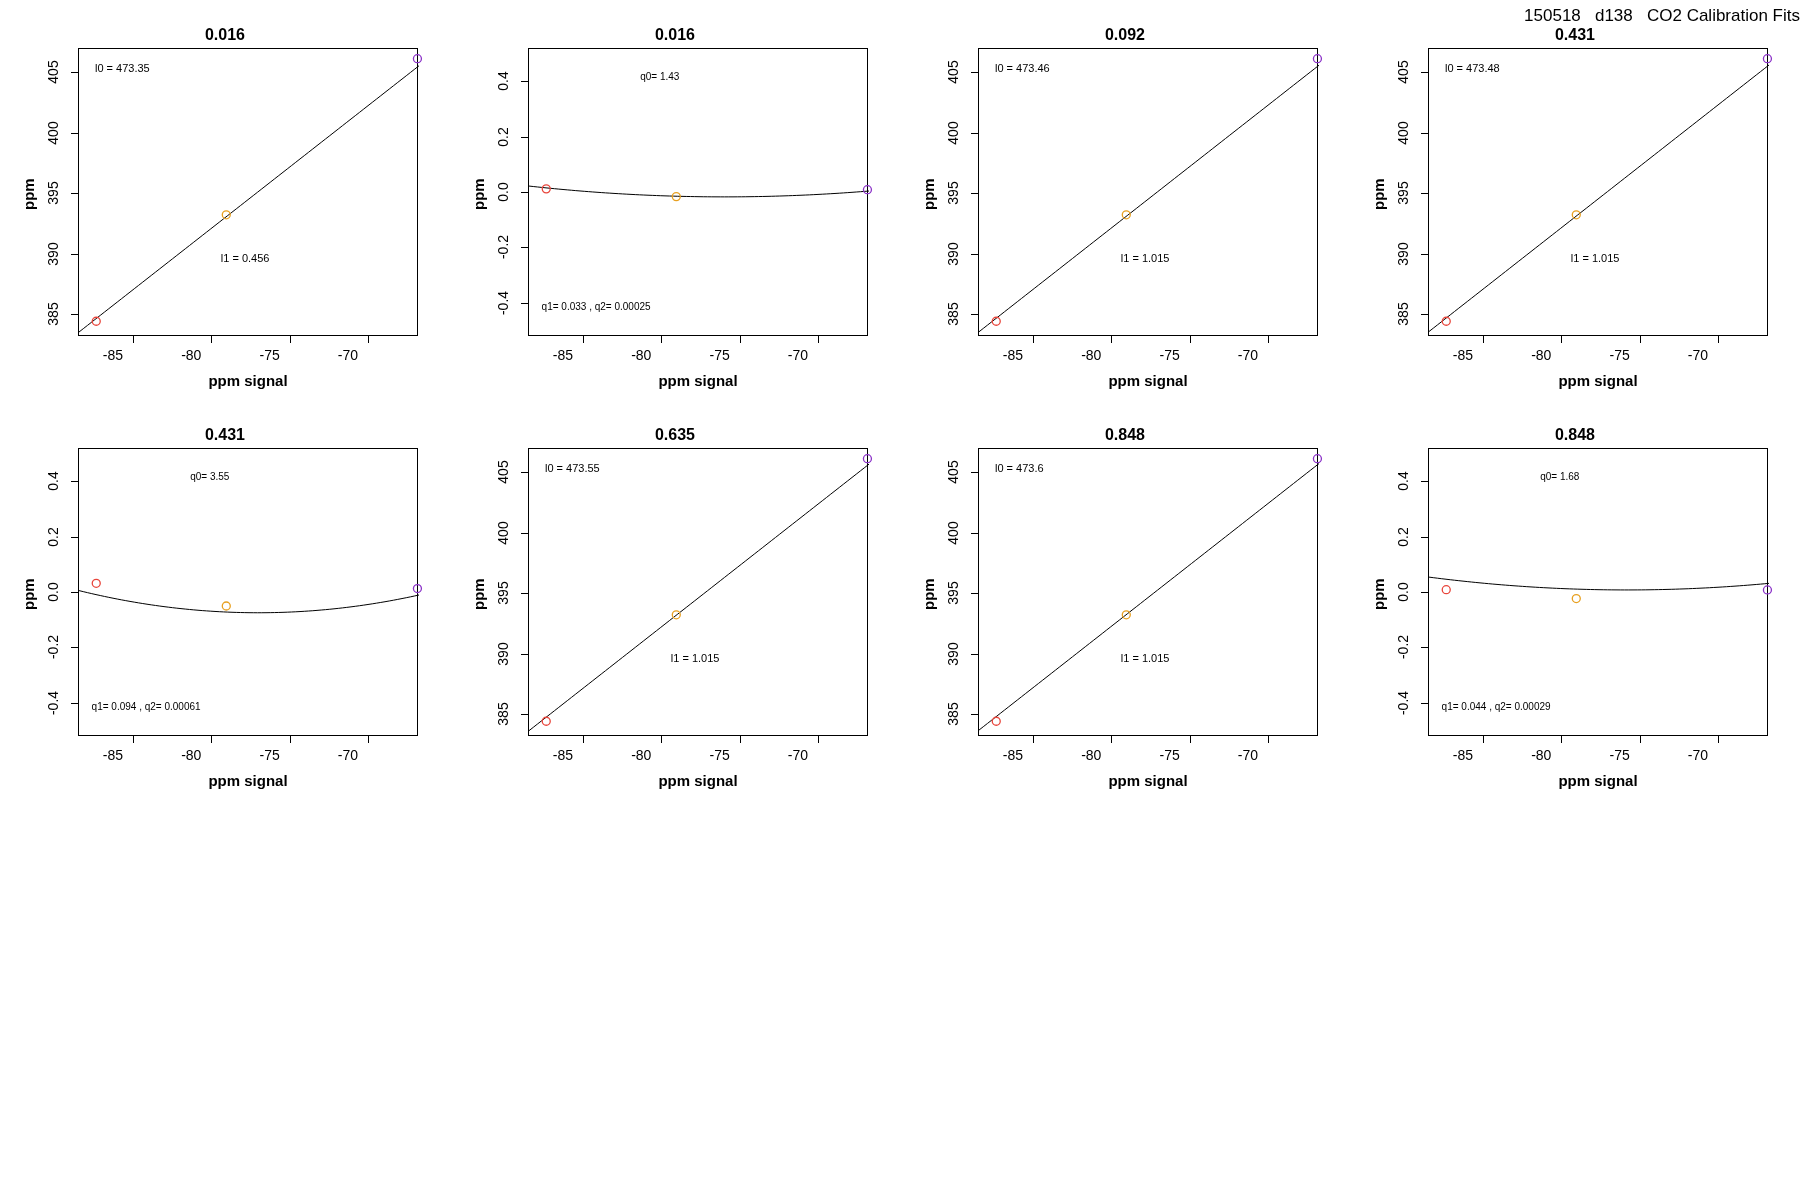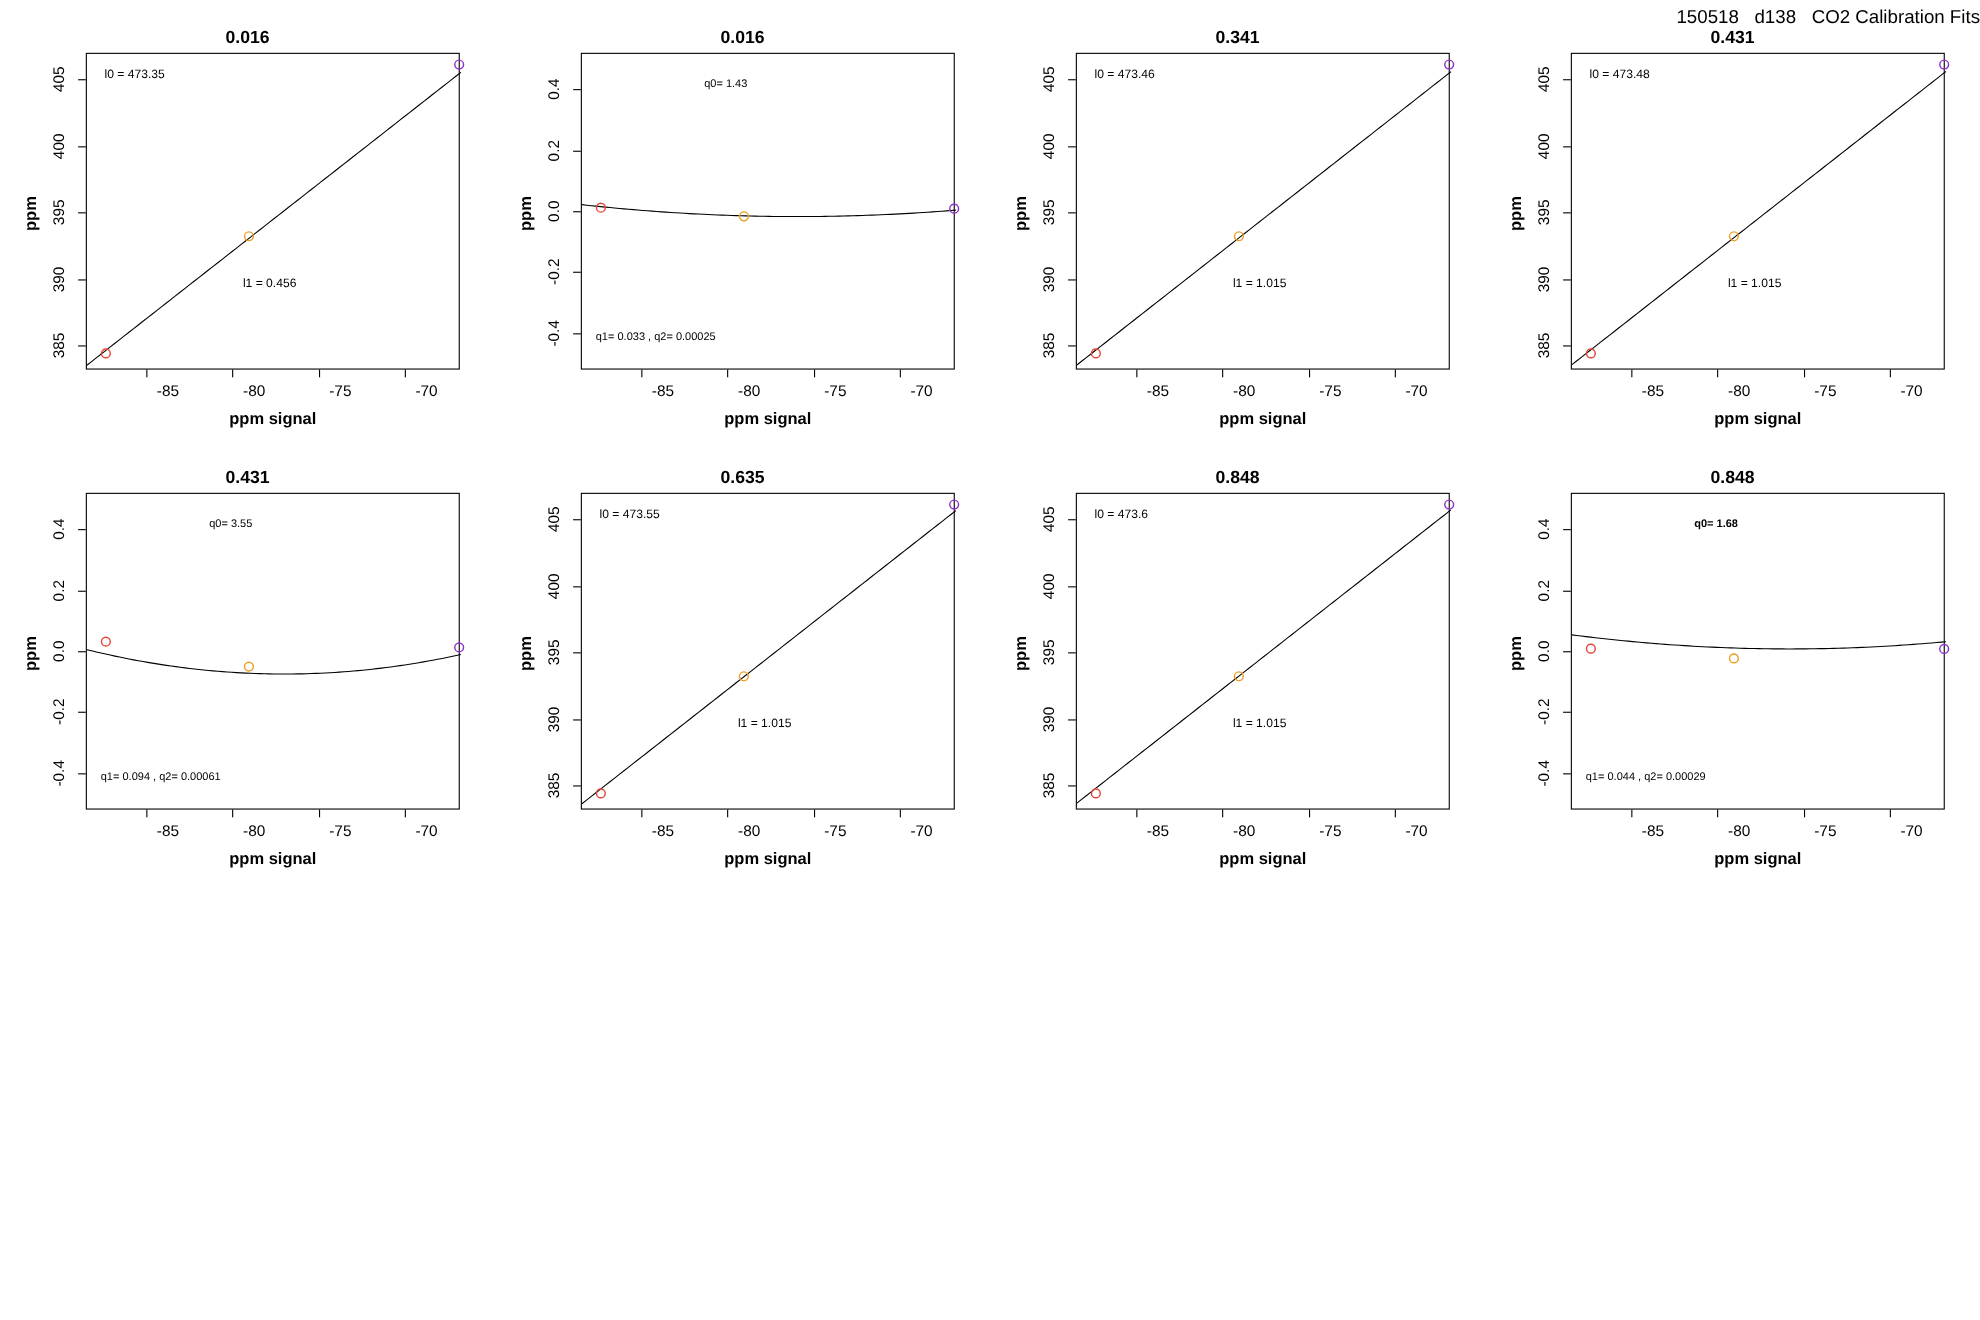--- a/index.html
+++ b/index.html
@@ -69,21 +69,21 @@
     position: absolute;
     font-size: 15px;
     font-weight: bold;
     transform: rotate(-90deg);
     transform-origin: left top;
     white-space: nowrap;
   }
   .tick-x {
     position: absolute;
     font-size: 14px;
-    text-align: right;
+    text-align: left;
     width: 60px;
     margin-left: -30px;
   }
   .tick-y {
     position: absolute;
     font-size: 14px;
     text-align: center;
     white-space: nowrap;
     transform: rotate(-90deg);
     transform-origin: center center;
@@ -164,21 +164,21 @@
         <div style="position: absolute; left: 71px; top: 126.615px; width: 7px; height: 1px; background: rgb(0, 0, 0);"></div>
         <div class="tick-y" style="left: 36px; top: 118.615px; width: 34px; height: 16px; line-height: 16px;">0.2</div>
         <div style="position: absolute; left: 71px; top: 71.2308px; width: 7px; height: 1px; background: rgb(0, 0, 0);"></div>
         <div class="tick-y" style="left: 36px; top: 63.2308px; width: 34px; height: 16px; line-height: 16px;">0.4</div>
         <div class="axis-label-x" style="left: 78px; width: 340px; top: 362px;">ppm signal</div>
         <div class="axis-label-y" style="left: 20px; top: 200px;">ppm</div>
         <div class="annot sm" style="left: 190.2px; top: 60.8px;">q0=  1.43</div>
         <div class="annot sm" style="left: 91.6px; top: 291.2px;">q1=  0.033 , q2=  0.00025</div>
       </div>
       <div class="panel" style="left: 900px; top: 10px;">
-        <div class="panel-title">0.341</div>
+        <div class="panel-title">0.092</div>
         <div class="plot-area" style="left: 78px; top: 38px; width: 340px; height: 288px;">
           <svg class="plot-svg" width="340" height="288">
             <path d="M0.00,282.77 L4.25,279.43 L8.50,276.10 L12.75,272.77 L17.00,269.44 L21.25,266.11 L25.50,262.78 L29.75,259.45 L34.00,256.11 L38.25,252.78 L42.50,249.45 L46.75,246.12 L51.00,242.79 L55.25,239.46 L59.50,236.12 L63.75,232.79 L68.00,229.46 L72.25,226.13 L76.50,222.80 L80.75,219.47 L85.00,216.13 L89.25,212.80 L93.50,209.47 L97.75,206.14 L102.00,202.81 L106.25,199.48 L110.50,196.15 L114.75,192.81 L119.00,189.48 L123.25,186.15 L127.50,182.82 L131.75,179.49 L136.00,176.16 L140.25,172.82 L144.50,169.49 L148.75,166.16 L153.00,162.83 L157.25,159.50 L161.50,156.17 L165.75,152.83 L170.00,149.50 L174.25,146.17 L178.50,142.84 L182.75,139.51 L187.00,136.18 L191.25,132.84 L195.50,129.51 L199.75,126.18 L204.00,122.85 L208.25,119.52 L212.50,116.19 L216.75,112.86 L221.00,109.52 L225.25,106.19 L229.50,102.86 L233.75,99.53 L238.00,96.20 L242.25,92.87 L246.50,89.53 L250.75,86.20 L255.00,82.87 L259.25,79.54 L263.50,76.21 L267.75,72.88 L272.00,69.54 L276.25,66.21 L280.50,62.88 L284.75,59.55 L289.00,56.22 L293.25,52.89 L297.50,49.56 L301.75,46.22 L306.00,42.89 L310.25,39.56 L314.50,36.23 L318.75,32.90 L323.00,29.57 L327.25,26.23 L331.50,22.90 L335.75,19.57 L340.00,16.24" fill="none" stroke="#000000" stroke-width="1"></path>
             <circle cx="17.24" cy="272.27" r="4" fill="none" stroke="#e8443a" stroke-width="1.3"></circle>
             <circle cx="147.28" cy="165.78" r="4" fill="none" stroke="#e8a020" stroke-width="1.3"></circle>
             <circle cx="338.43" cy="9.68" r="4" fill="none" stroke="#8b32c8" stroke-width="1.3"></circle>
           </svg>
         </div>
         <div style="position: absolute; left: 132.839px; top: 326px; width: 1px; height: 7px; background: rgb(0, 0, 0);"></div>
         <div class="tick-x" style="left: 132.839px; top: 337px;">-85</div>
@@ -358,17 +358,17 @@
         <div style="position: absolute; left: 71px; top: 237.385px; width: 7px; height: 1px; background: rgb(0, 0, 0);"></div>
         <div class="tick-y" style="left: 36px; top: 229.385px; width: 34px; height: 16px; line-height: 16px;">-0.2</div>
         <div style="position: absolute; left: 71px; top: 182px; width: 7px; height: 1px; background: rgb(0, 0, 0);"></div>
         <div class="tick-y" style="left: 36px; top: 174px; width: 34px; height: 16px; line-height: 16px;">0.0</div>
         <div style="position: absolute; left: 71px; top: 126.615px; width: 7px; height: 1px; background: rgb(0, 0, 0);"></div>
         <div class="tick-y" style="left: 36px; top: 118.615px; width: 34px; height: 16px; line-height: 16px;">0.2</div>
         <div style="position: absolute; left: 71px; top: 71.2308px; width: 7px; height: 1px; background: rgb(0, 0, 0);"></div>
         <div class="tick-y" style="left: 36px; top: 63.2308px; width: 34px; height: 16px; line-height: 16px;">0.4</div>
         <div class="axis-label-x" style="left: 78px; width: 340px; top: 362px;">ppm signal</div>
         <div class="axis-label-y" style="left: 20px; top: 200px;">ppm</div>
-        <div class="annot sm" style="left: 190.2px; top: 60.8px; font-weight: bold;">q0=  1.68</div>
+        <div class="annot sm" style="left: 190.2px; top: 60.8px;">q0=  1.68</div>
         <div class="annot sm" style="left: 91.6px; top: 291.2px;">q1=  0.044 , q2=  0.00029</div>
       </div>
     </div>
 </div>
 
 </body></html>

